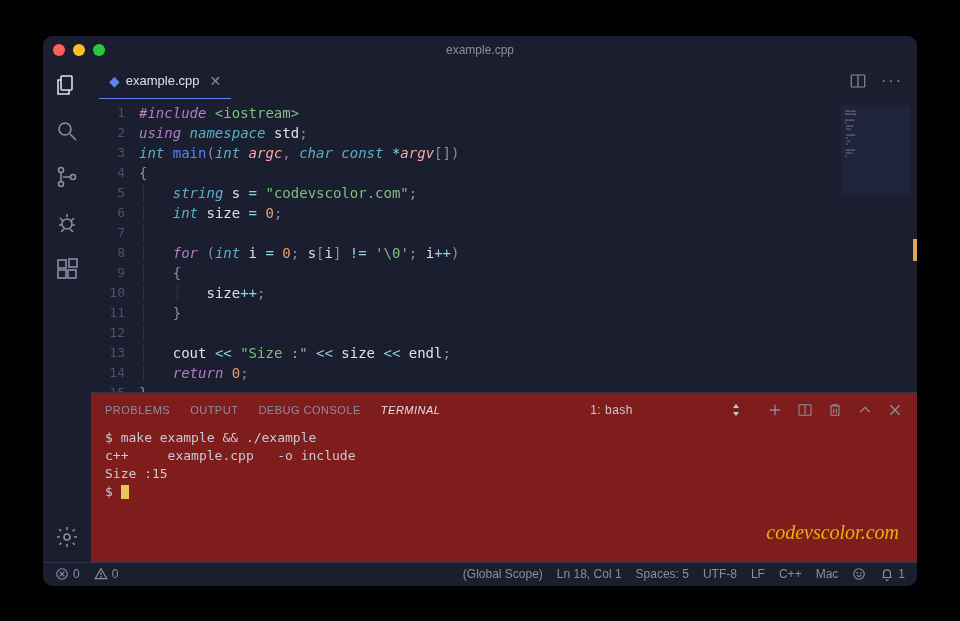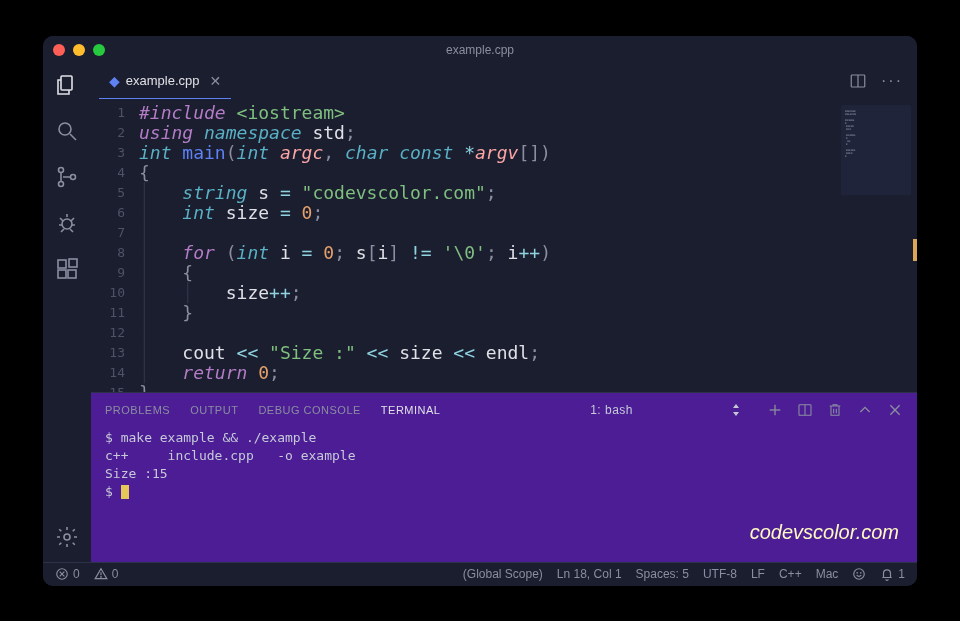--- a/index.html
+++ b/index.html
@@ -79,21 +79,21 @@
   .editor-wrap { flex: 1; display: flex; position: relative; min-height: 0; overflow: hidden; }
   .gutter {
     width: 48px; text-align: right; padding-right: 14px;
     font-family: "Menlo", "Consolas", monospace;
     font-size: 13px; line-height: 20px; color: #4e5266;
     padding-top: 4px;
   }
   .code {
     flex: 1;
     font-family: "Menlo", "Consolas", monospace;
-    font-size: 18px; line-height: 20px;
+    font-size: 14px; line-height: 20px;
     color: #c6cad8;
     padding-top: 4px;
     white-space: pre;
   }
   .minimap {
     position: absolute; right: 6px; top: 6px;
     width: 70px; height: 90px;
     background: #20243a;
     border-radius: 2px;
     padding: 4px;
@@ -114,50 +114,50 @@
   .punc{ color: #8a8ea0; }
   .str { color: #7fbf7f; }
   .chr { color: #7fbf7f; }
   .num { color: #e6a06a; }
   .indent-guide { color: #2e3248; }
 
   .panel {
     height: 170px;
     border-top: 1px solid #2e3248;
     display: flex; flex-direction: column;
-    background: #4c1d95;
+    background: #7f1d1d;
   }
   .panel-tabs {
     height: 34px; display: flex; align-items: center;
     padding: 0 14px; gap: 20px;
     font-size: 11px; color: #8a8ea0; letter-spacing: 0.5px;
   }
   .panel-tab { cursor: pointer; }
-  .panel-tab.active { color: #e0e0e6; }
+  .panel-tab.active { color: #e0e0e6; font-style: italic; }
   .panel-tabs .spacer { flex: 1; }
   .term-select {
     display: flex; align-items: center; gap: 18px;
     color: #c6cad8; font-size: 12px;
     padding: 2px 6px;
   }
   .panel-icons { display: flex; align-items: center; gap: 14px; color: #8a8ea0; }
   .panel-icons .ic { cursor: pointer; }
   .terminal {
     flex: 1;
     font-family: "Menlo", "Consolas", monospace;
     font-size: 13px; line-height: 18px;
     padding: 2px 14px;
     color: #c6cad8;
     white-space: pre;
   }
   .cursor-block { display:inline-block; width:8px; height:14px; background:#e6c75a; vertical-align:middle; }
   .watermark {
     position: absolute; right: 18px; bottom: 42px;
-    font-family: Liberation Sans, sans-serif; font-style: italic;
-    font-size: 20px; color: #fef9c3;
+    font-family: Liberation Serif, serif; font-style: italic;
+    font-size: 20px; color: #eab308;
   }
   .statusbar {
     height: 24px;
     background: #1a1e2e;
     border-top: 1px solid #2e3248;
     display: flex; align-items: center;
     padding: 0 12px; gap: 14px;
     font-size: 12px; color: #8a8ea0;
   }
   .statusbar .spacer { flex: 1; }
@@ -310,21 +310,21 @@
             </span>
             <span class="ic">
               <svg width="16" height="16" viewBox="0 0 24 24" fill="none" stroke="currentColor" stroke-width="2">
                   <line x1="5" y1="5" x2="19" y2="19"></line>
                   <line x1="19" y1="5" x2="5" y2="19"></line>
                 </svg>
             </span>
           </div>
         </div>
         <div class="terminal"><span>$ make example &amp;&amp; ./example</span>
-<span>c++     include.cpp   -o example</span>
+<span>c++     example.cpp   -o include</span>
 <span>Size :15</span>
 <span>$ </span><span class="cursor-block"></span></div>
       </div>
     </div>
   </div>
 
   <div class="watermark">codevscolor.com</div>
 
   <div class="statusbar">
     <span class="status-item">

